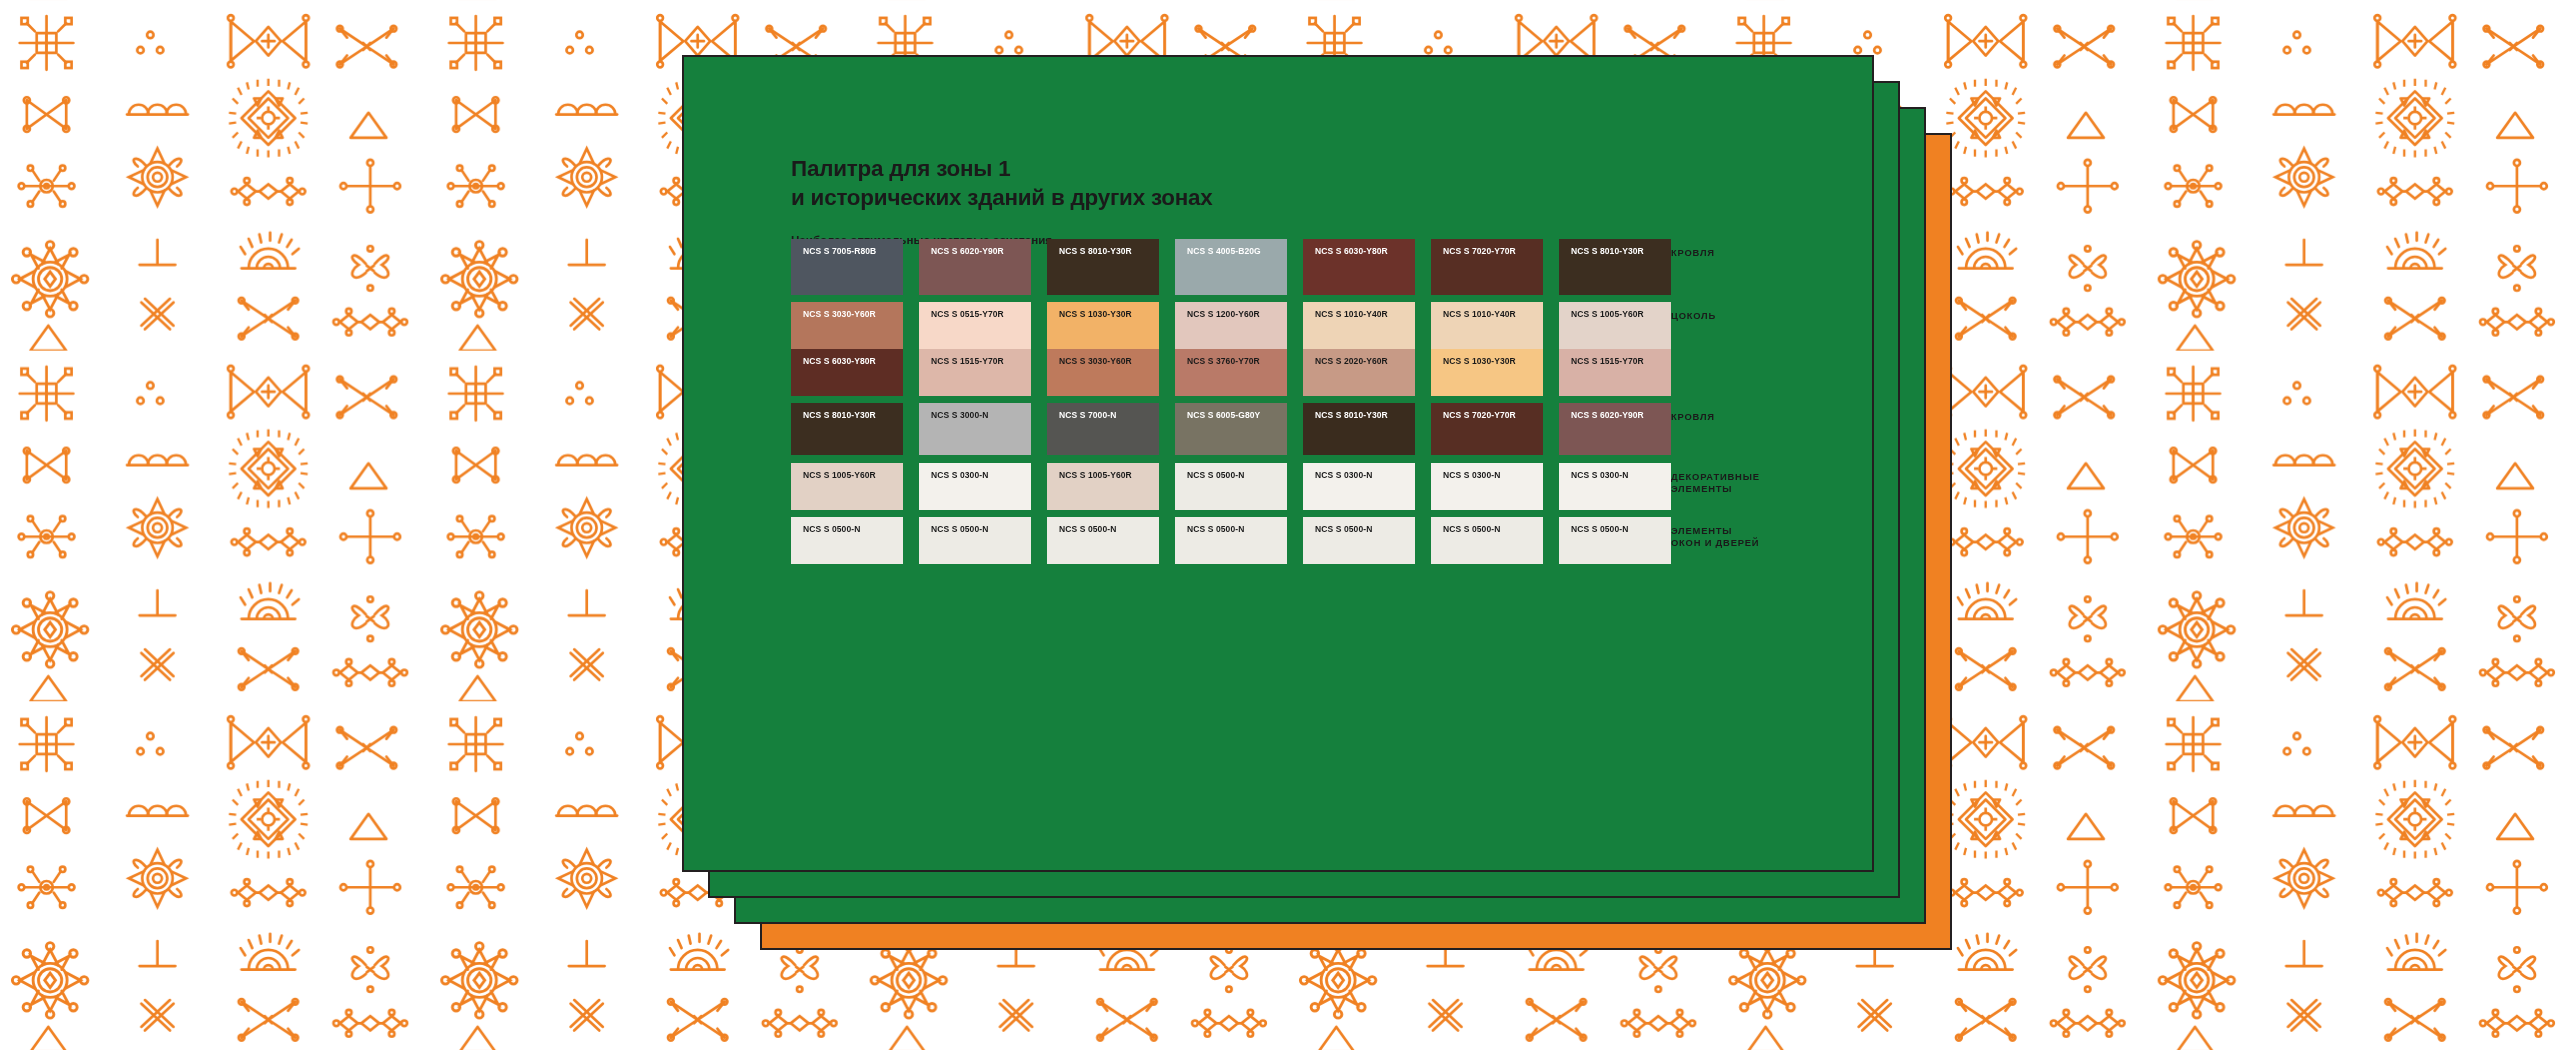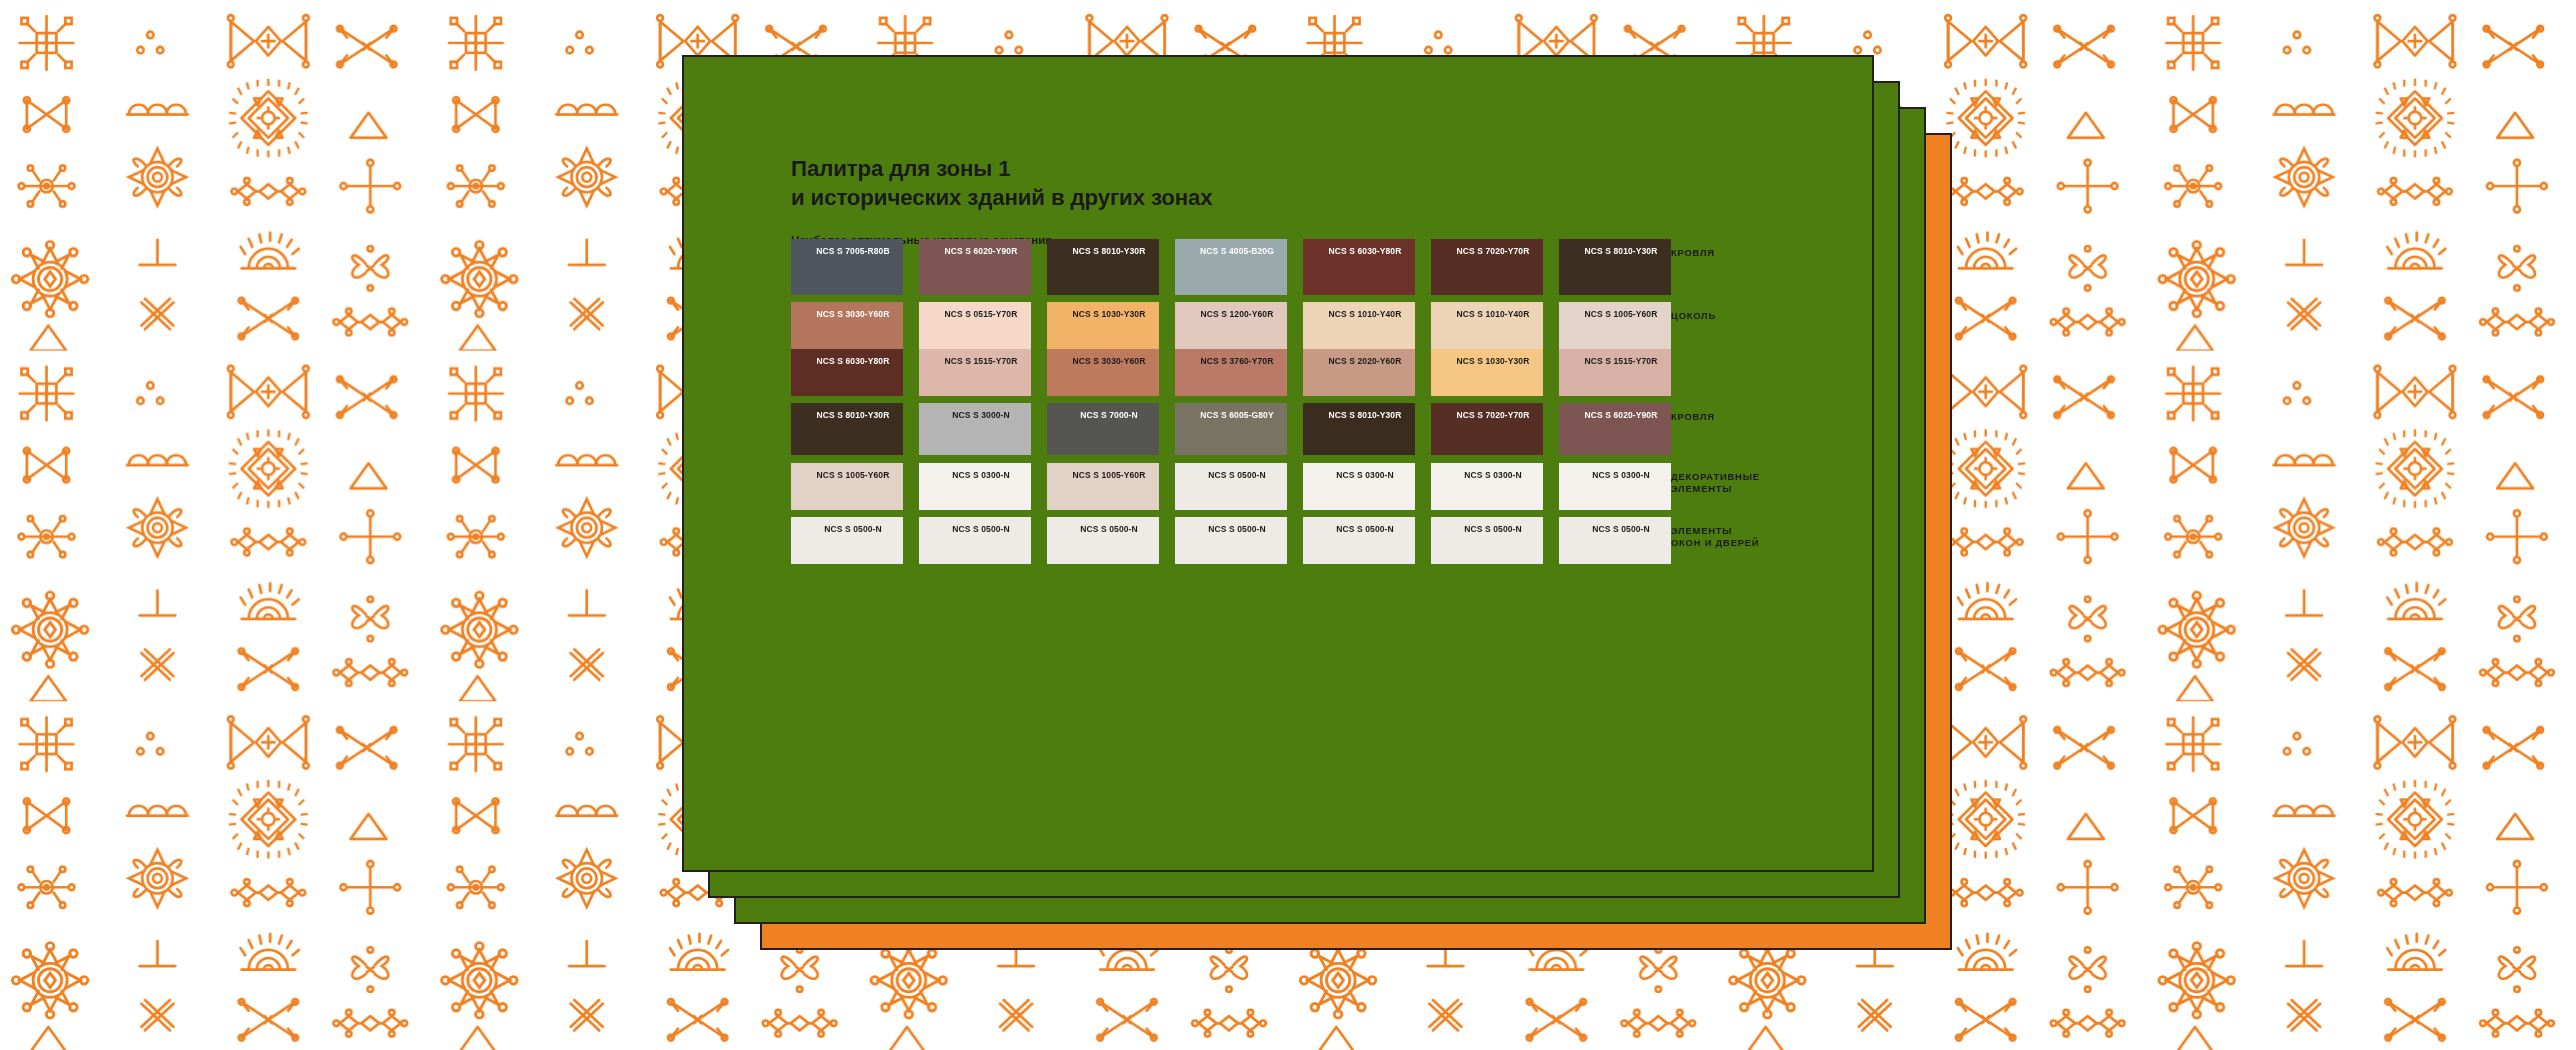--- a/index.html
+++ b/index.html
@@ -21,21 +21,21 @@
   
   #card-stack{
     position:absolute;
     left:682px; top:55px;
     width:1270px; height:894px;
     z-index:5;
   }
   .sheet{
     position:absolute;
     border:2.7px solid #231f20;
-    background:#4d7c0f;
+    background:#15803d;
     box-sizing:border-box;
   }
   .sheet-back-orange{
     left:78px;  top:78px;  width:1192px; height:817px;
     background:#F08122;
     z-index:1;
   }
   .sheet-3{
     left:52px;  top:52px;  width:1192px; height:817px;
     z-index:2;
@@ -98,21 +98,20 @@
     position:relative;
   }
   .swatch{
     width:112px;
     box-sizing:border-box;
     position:relative;
   }
   .swatch-label{
     position:absolute;
     left:0; right:0; top:8px;
-    text-align:center;
     font-size:8.5px;
     font-weight:bold;
     letter-spacing:0.1px;
     line-height:1;
     white-space:nowrap;
     margin-left:12px;
   }
   .swatch-label .pfx{font-weight:bold;}
   .swatch-label .code{font-weight:600;}
 

